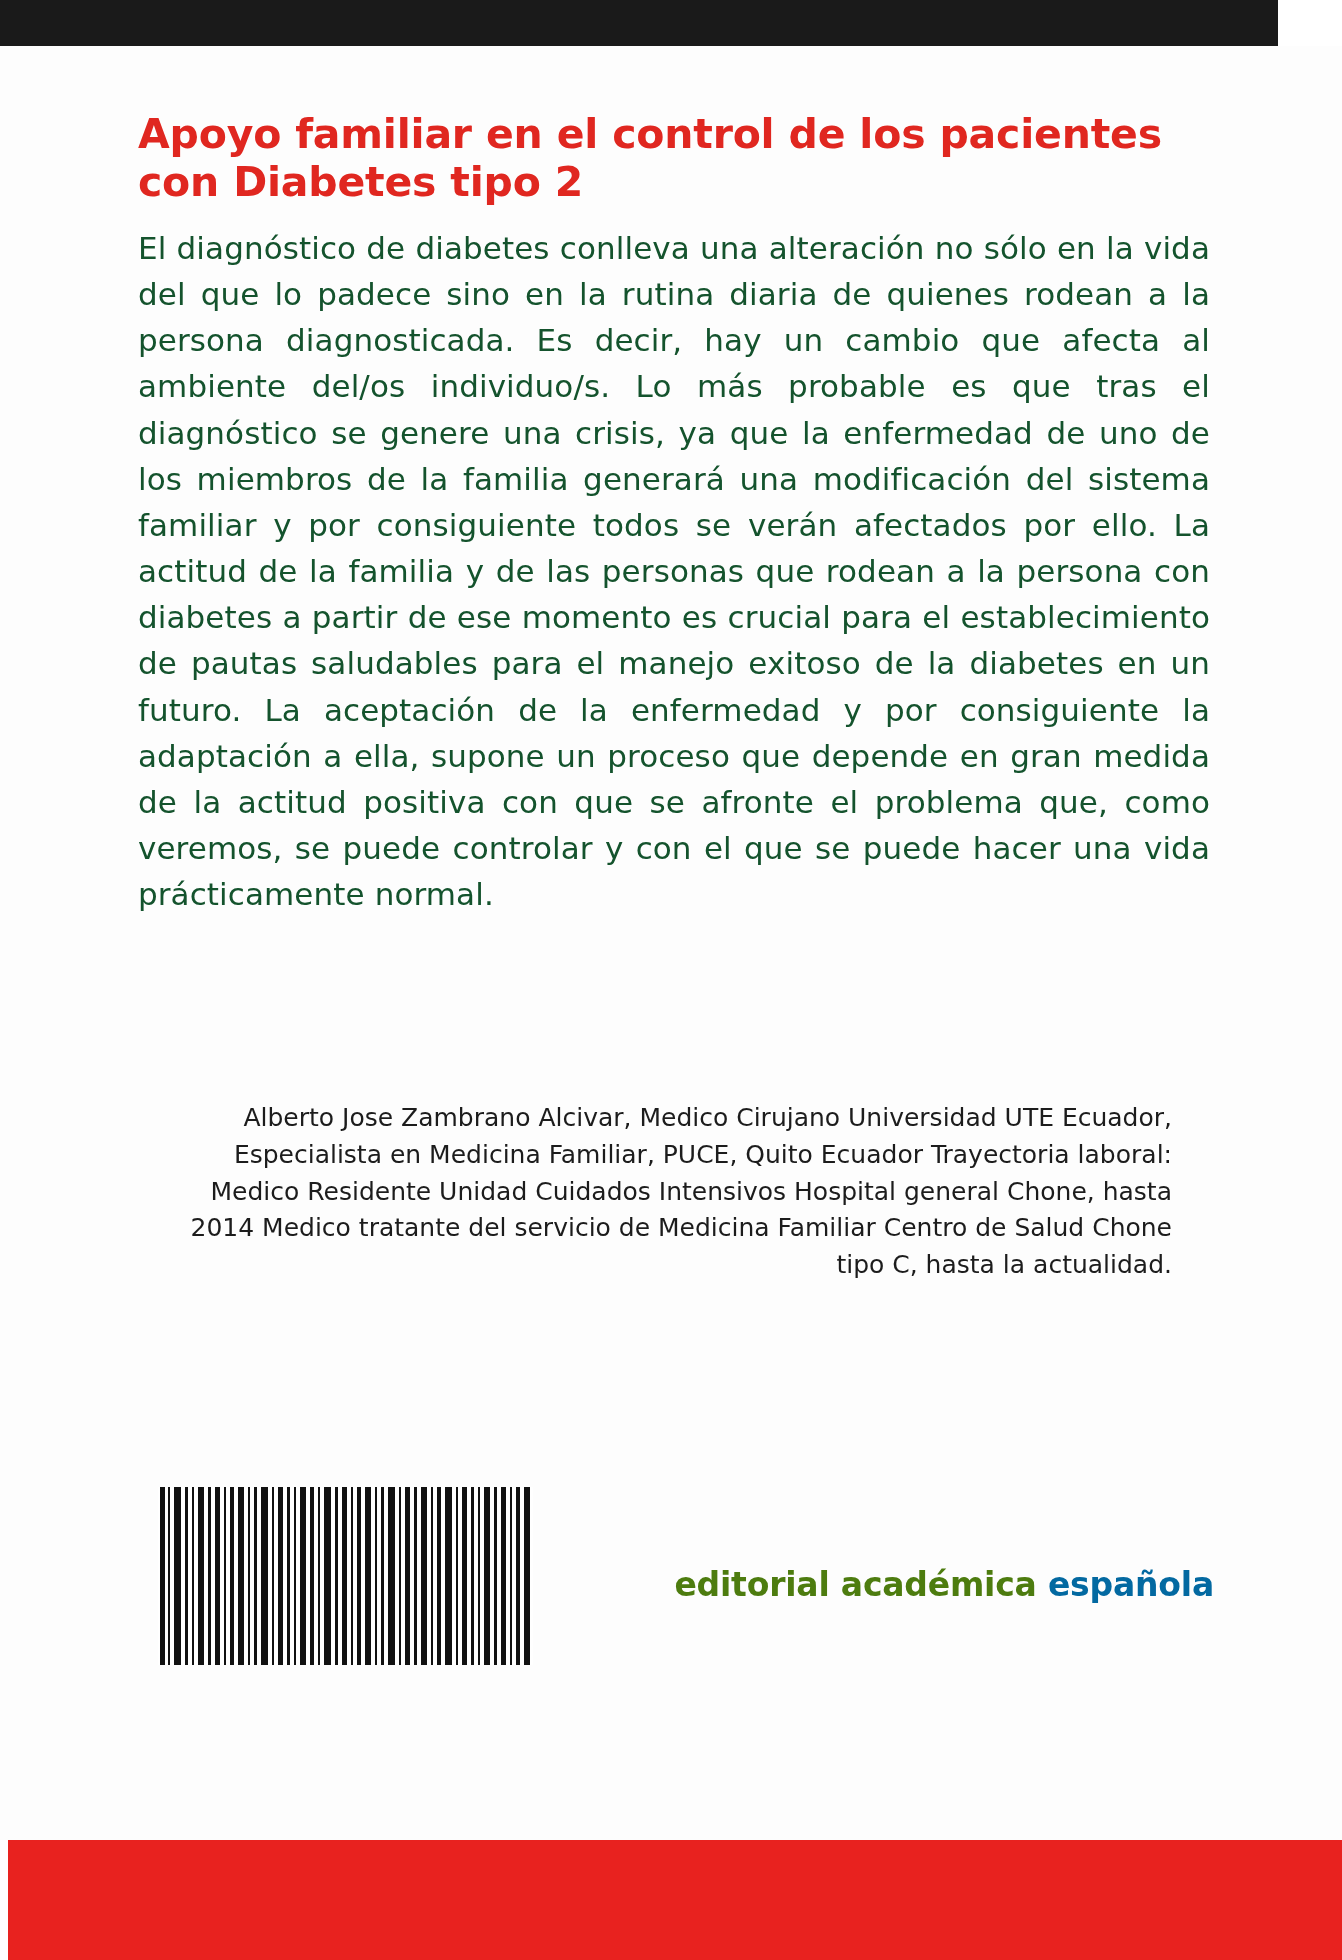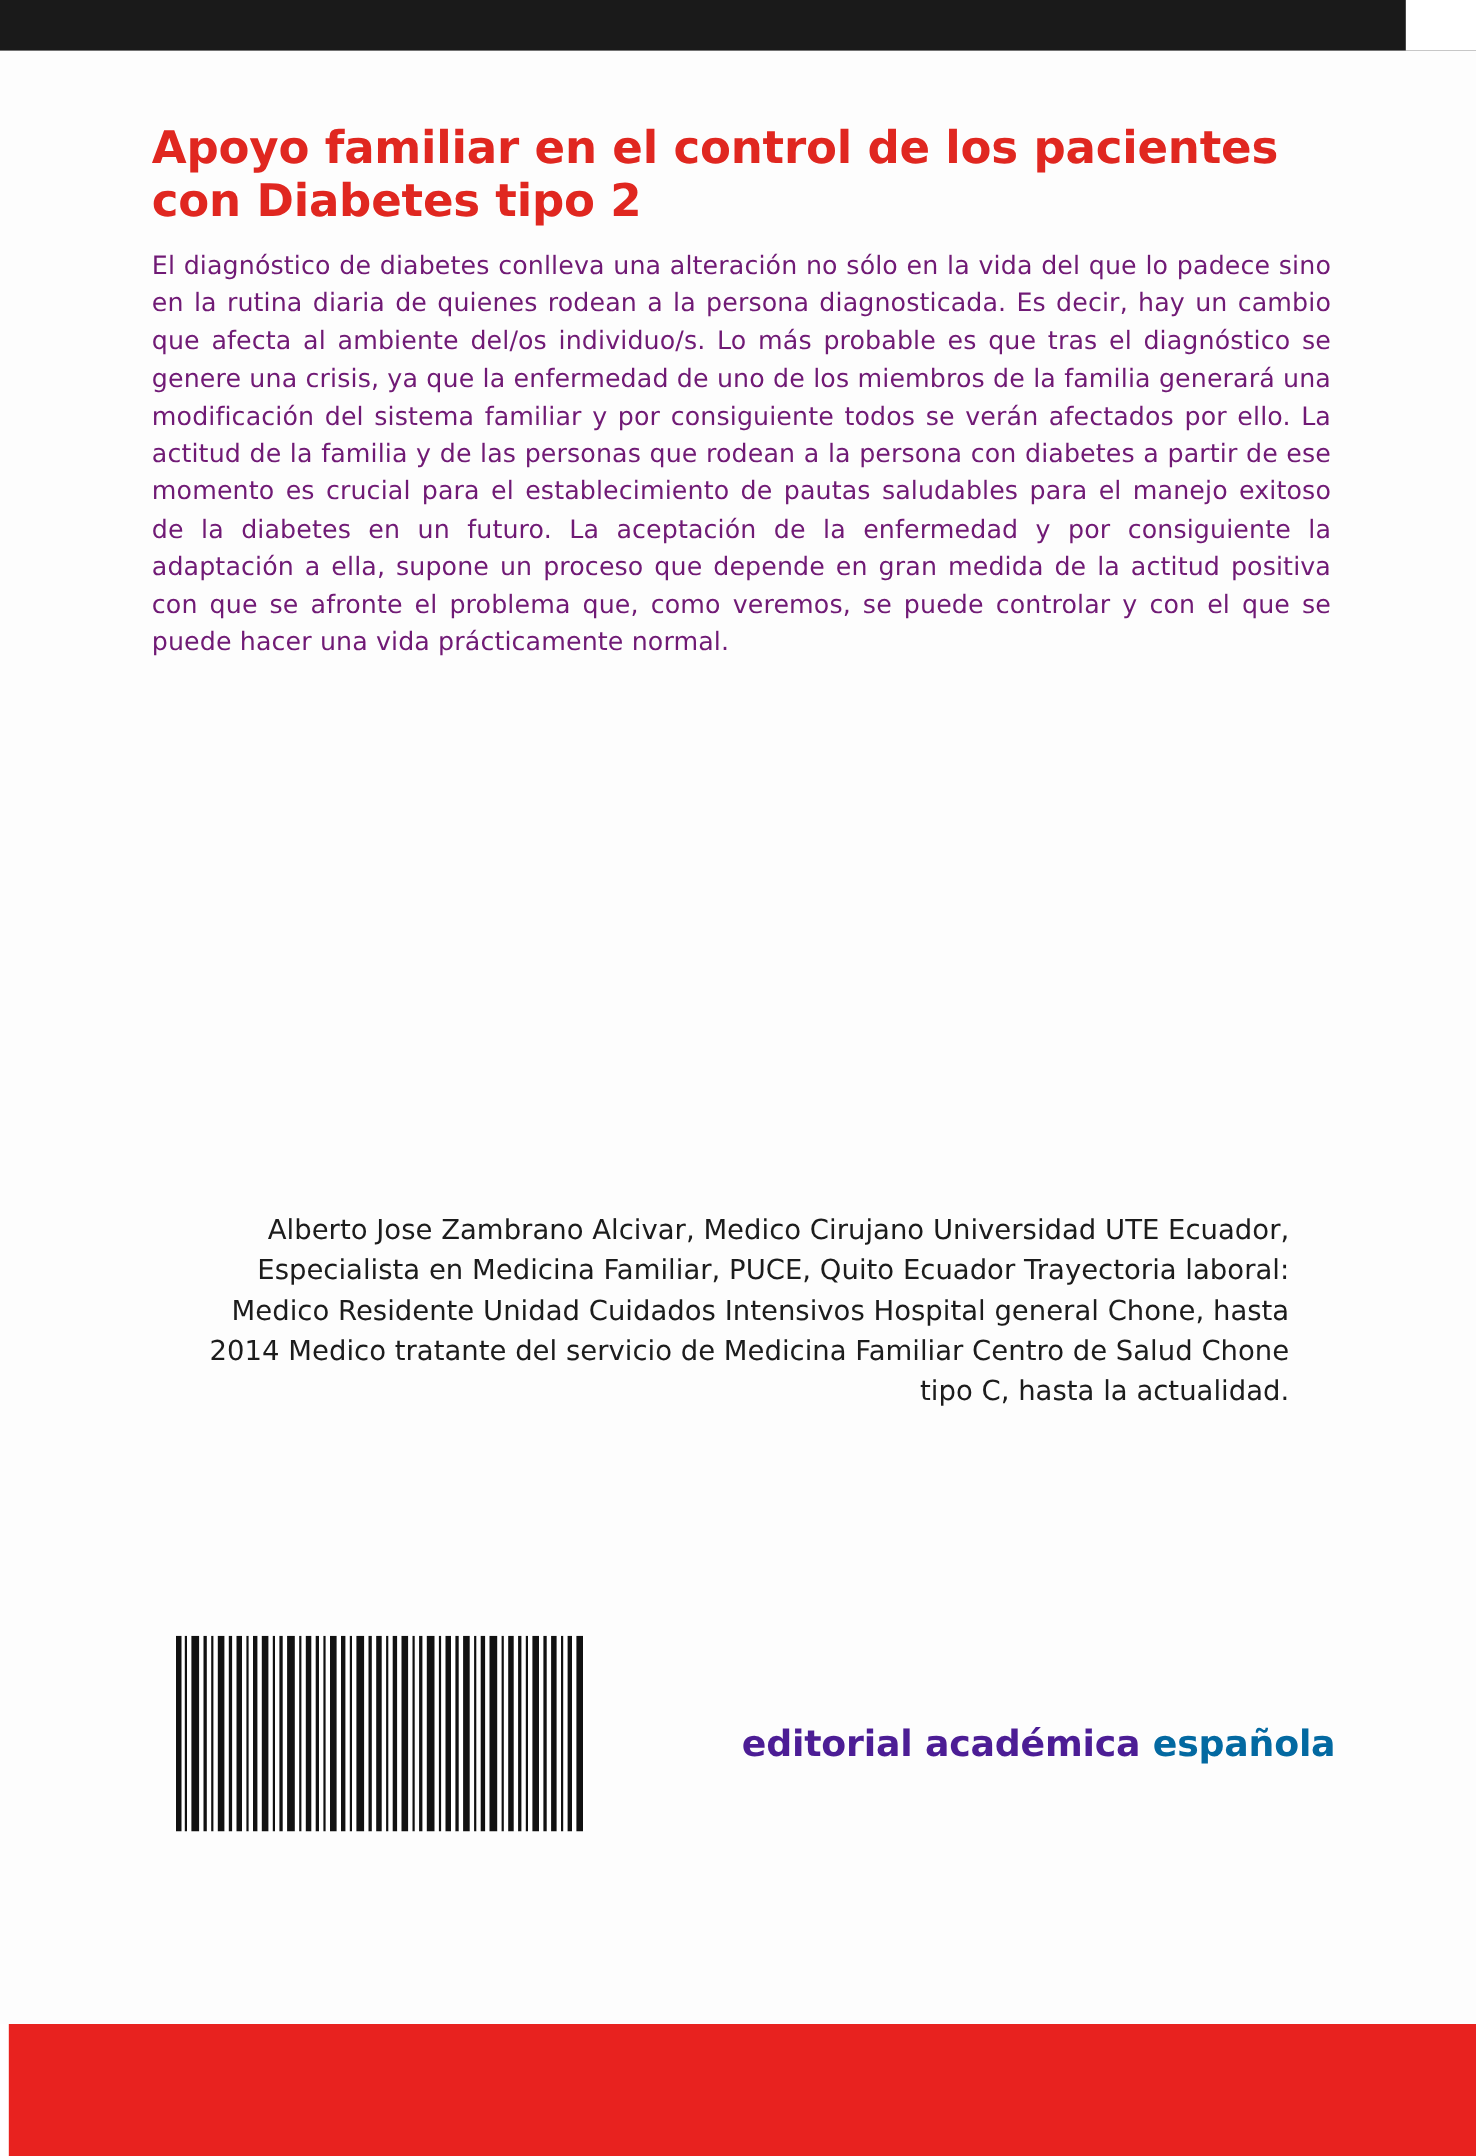--- a/index.html
+++ b/index.html
@@ -61,22 +61,22 @@
   }
   .book-title {
     color: #e02720;
     font-size: 41px;
     font-weight: bold;
     line-height: 1.18;
     margin: 0 0 18px 0;
     letter-spacing: -0.2px;
   }
   .blurb {
-    color: #701a75;
-    font-size: 23px;
+    color: #14532d;
+    font-size: 31px;
     line-height: 1.49;
     text-align: justify;
     margin: 0;
     letter-spacing: 0.1px;
   }
   .author-bio {
     position: absolute;
     left: 142px;
     top: 1100px;
     width: 1030px;
@@ -108,21 +108,21 @@
   
   .publisher {
     position: absolute;
     right: 128px;
     top: 1565px;
     font-size: 33px;
     letter-spacing: -0.2px;
     white-space: nowrap;
   }
   .publisher .pub-dark {
-    color: #4c1d95;
+    color: #4d7c0f;
     font-weight: bold;
   }
   .publisher .pub-red {
     color: #0369a1;
     font-weight: bold;
   }
 </style>
 </head>
 <body>
 

